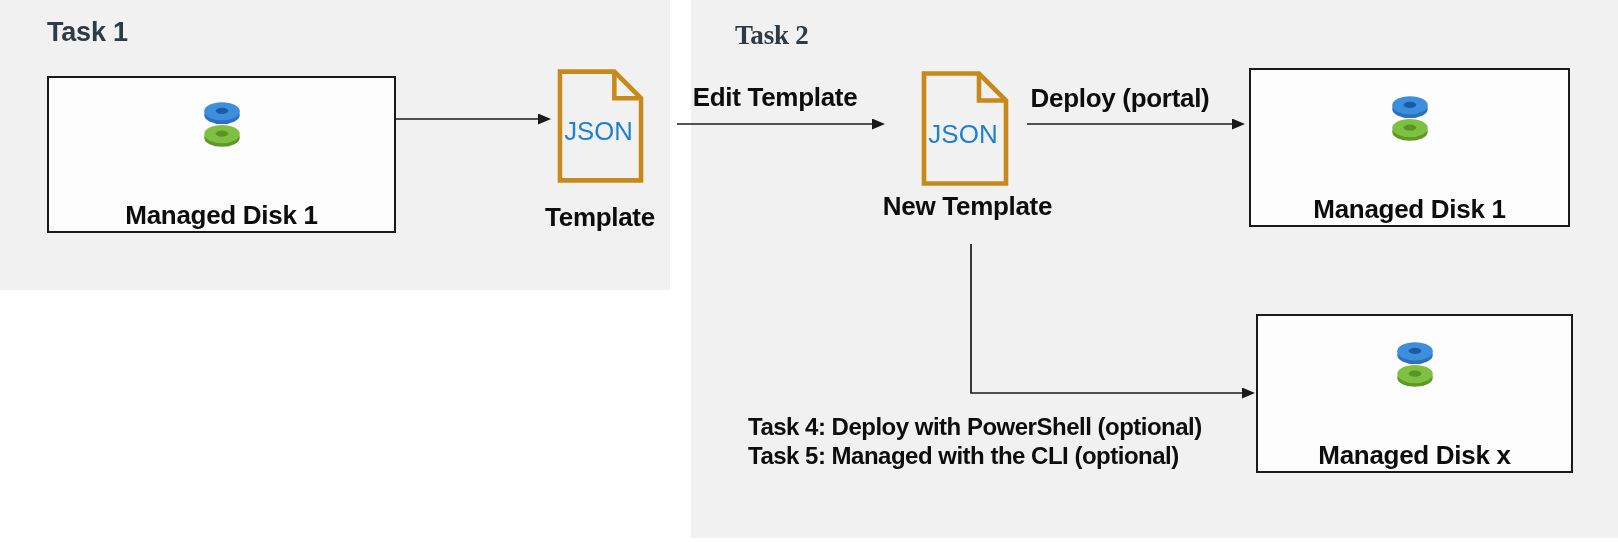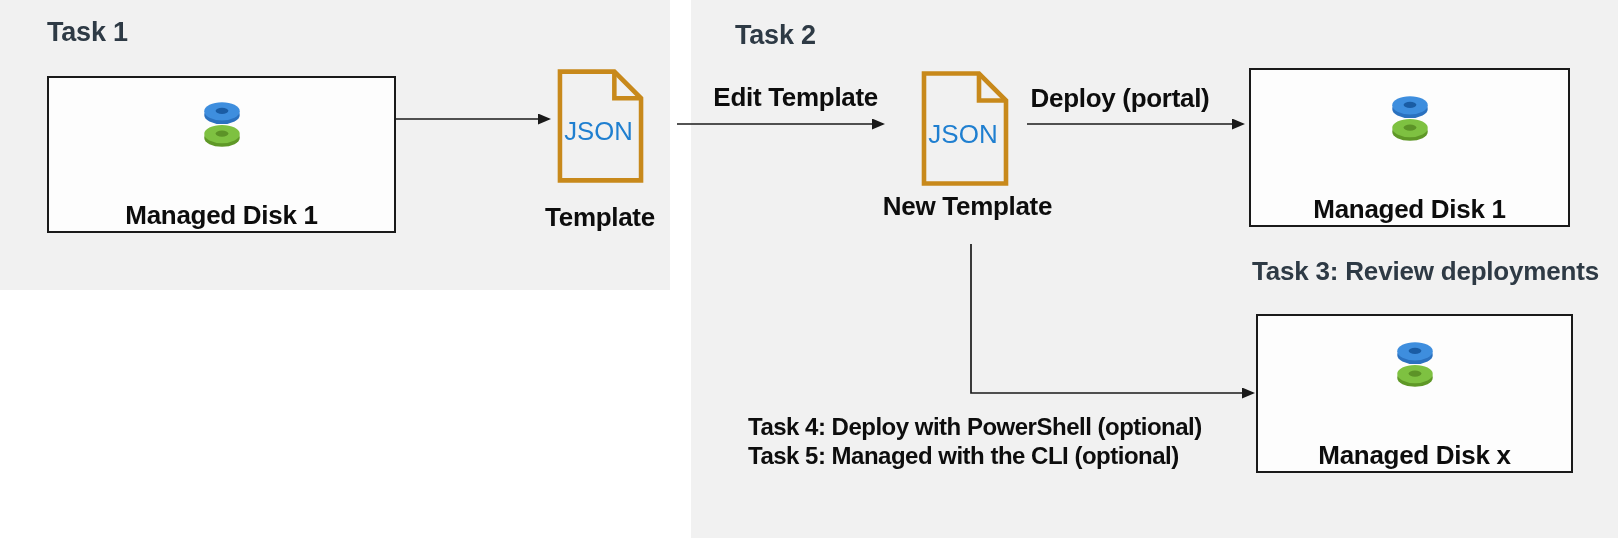--- a/index.html
+++ b/index.html
@@ -10,21 +10,21 @@
     --c-disk_green_top:#7ec141; --c-disk_green_side:#5f9827; --c-disk_green_hole:#5c9327;
   }
   *{margin:0;padding:0;box-sizing:border-box;}
   body{background:#ffffff;font-family:"Liberation Sans",sans-serif;}
   .canvas{position:relative;width:1618px;height:542px;background:#ffffff;overflow:hidden;}
   .panel{position:absolute;background:var(--c-panel_bg);}
   .panel-left{left:0;top:0;width:670px;height:290px;}
   .panel-right{left:691px;top:0;width:927px;height:538px;}
   .heading{position:absolute;font-size:27px;font-weight:bold;color:var(--c-heading);letter-spacing:-0.2px;}
   .h-task1{left:47px;top:17px;}
-  .h-task2{left:735px;top:20px;}
+  .h-task2{left:735px;top:20px;font-family:Liberation Serif, serif;}
   .h-task3{left:1252px;top:256px;font-size:26px;}
   .node-box{position:absolute;background:var(--c-box_bg);border:2px solid var(--c-box_border);
     display:flex;flex-direction:column;align-items:center;justify-content:flex-start;gap:40px;}
   .box-disk1-left{left:47px;top:76px;width:349px;height:157px;padding-top:21px;}
   .box-disk1-right{left:1249px;top:68px;width:321px;height:159px;padding-top:23px;}
   .box-diskx{left:1256px;top:314px;width:317px;height:159px;padding-top:23px;}
   .disk-label{margin-top:10px;font-size:26px;font-weight:bold;color:var(--c-label);letter-spacing:-0.3px;}
   .disk-icon{width:76px;height:56px;}
   .fill-blue-top{fill:var(--c-disk_blue_top);} .fill-blue-side{fill:var(--c-disk_blue_side);}
   .fill-blue-hole{fill:var(--c-disk_blue_hole);} .fill-green-top{fill:var(--c-disk_green_top);}
@@ -34,21 +34,21 @@
   .json-new-template{left:920px;top:69px;width:90px;height:119px;}
   .json-doc{width:100%;height:100%;}
   .json-doc path{stroke:var(--c-json_doc_border);stroke-width:4.6;fill:none;stroke-linejoin:miter;}
   .json-doc text{fill:var(--c-json_text);font-size:26px;font-family:"Liberation Sans",sans-serif;font-weight:400;}
   .icon-caption{position:absolute;font-size:26px;font-weight:bold;color:var(--c-label);
     text-align:center;letter-spacing:-0.3px;}
   .cap-template{left:510px;top:202px;width:180px;}
   .cap-new-template{left:875px;top:191px;width:185px;}
   .edge-label{position:absolute;font-size:26px;font-weight:bold;color:var(--c-label);
     text-align:center;letter-spacing:-0.3px;}
-  .lbl-edit{left:672px;top:82px;width:206px;text-align:right;}
+  .lbl-edit{left:672px;top:82px;width:206px;}
   .lbl-deploy{left:1014px;top:83px;width:212px;}
   .tasks-45{position:absolute;left:748px;top:412px;font-size:24px;font-weight:bold;
     color:var(--c-label);line-height:29px;letter-spacing:-0.5px;}
   .wires{position:absolute;left:0;top:0;width:1618px;height:542px;pointer-events:none;}
   .wires line,.wires polyline{stroke:var(--c-arrow);stroke-width:1.7;fill:none;}
 </style>
 </head>
 <body>
 
 <div class="canvas">
@@ -63,21 +63,20 @@
       </marker>
     </defs>
     <line x1="332" y1="119" x2="549" y2="119" marker-end="url(#arw)"></line>
     <line x1="677" y1="124" x2="883" y2="124" marker-end="url(#arw)"></line>
     <line x1="1027" y1="124" x2="1243" y2="124" marker-end="url(#arw)"></line>
     <polyline points="971,244 971,393 1253,393" marker-end="url(#arw)"></polyline>
   </svg>
 
   <div class="heading h-task1">Task 1</div>
   <div class="heading h-task2">Task 2</div>
-  <div class="heading h-task3">Task 3: Review deployments</div>
 
   <div class="node-box box-disk1-left">
     <svg class="disk-icon" viewBox="0 0 76 56">
       <ellipse class="fill-green-side" cx="38" cy="42.5" rx="19.5" ry="10"></ellipse>
       <ellipse class="fill-green-top" cx="38" cy="38.5" rx="19.5" ry="10"></ellipse>
       <ellipse class="fill-green-hole" cx="38" cy="38" rx="7" ry="3.4"></ellipse>
       <ellipse class="fill-blue-side" cx="38" cy="17.5" rx="19.5" ry="10"></ellipse>
       <ellipse class="fill-blue-top" cx="38" cy="13.5" rx="19.5" ry="10"></ellipse>
       <ellipse class="fill-blue-hole" cx="38" cy="13" rx="7" ry="3.4"></ellipse>
     </svg>

